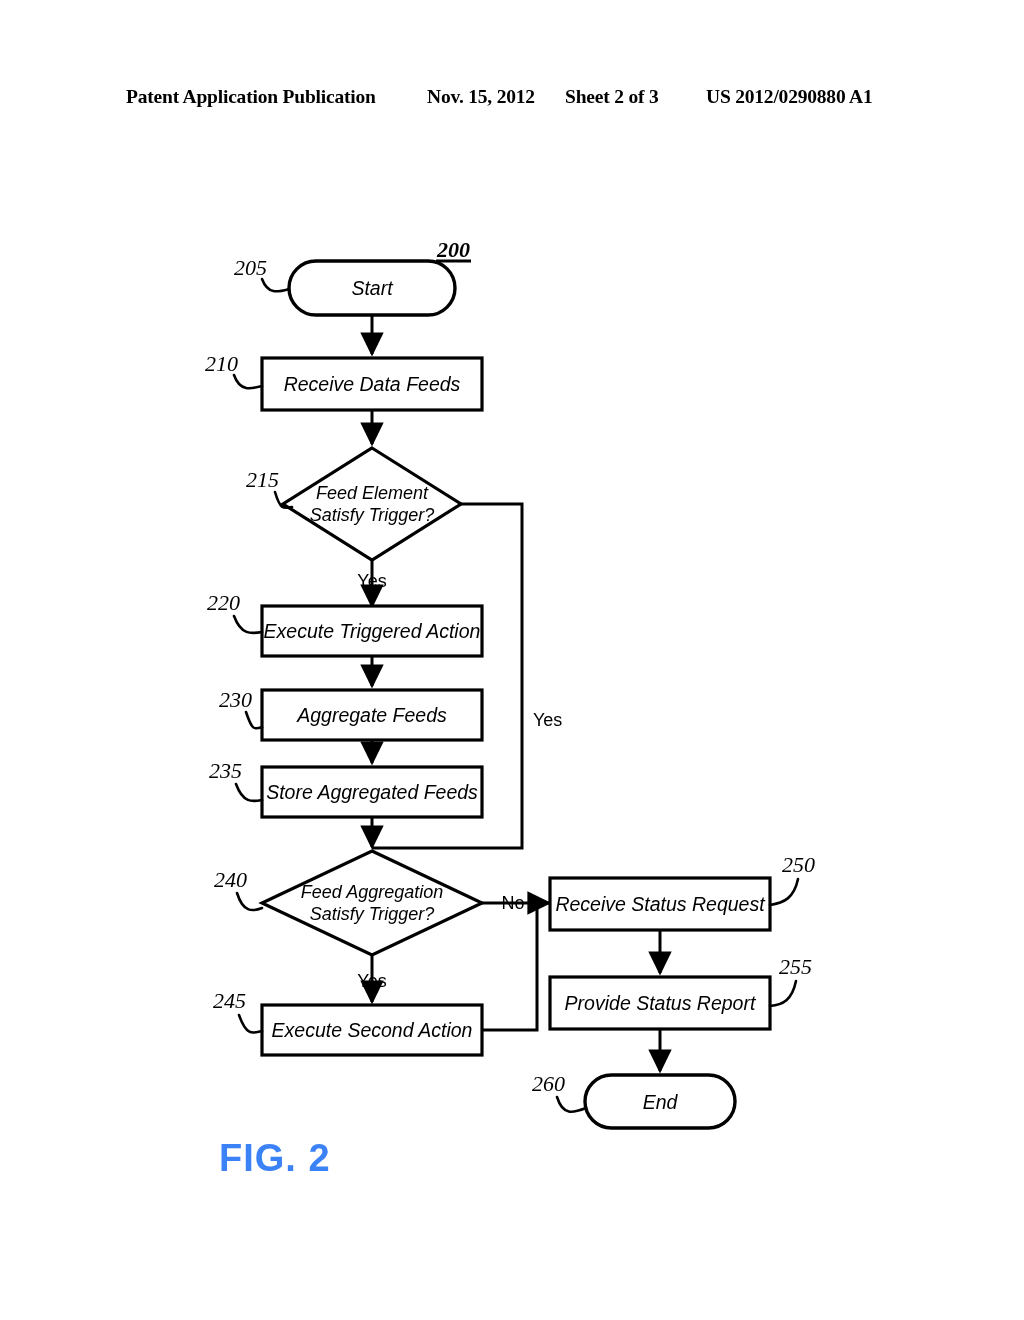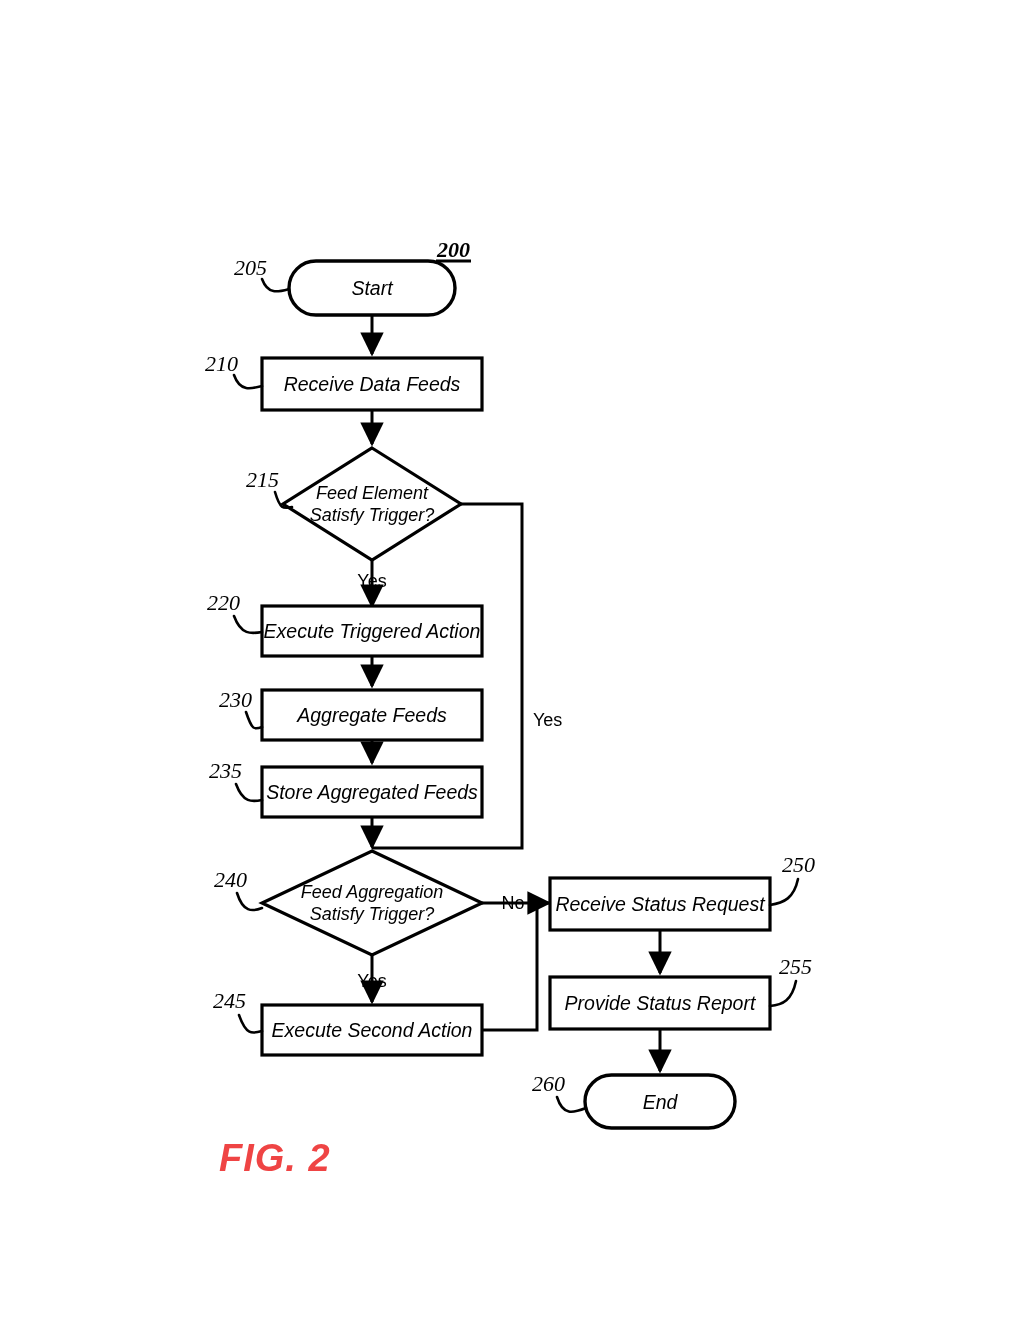--- a/index.html
+++ b/index.html
@@ -54,24 +54,23 @@
     height: 1320px;
   }
 
   
   .fig-caption {
     position: absolute;
     left: 219px;
     top: 1137px;
     font-family: "Liberation Sans", sans-serif;
     font-weight: bold;
-    font-style: italic;
     font-size: 38px;
     letter-spacing: 1px;
-    color: #ef4444;
+    color: #3b82f6;
   }
 
   
   .node-label {
     font-family: "Liberation Sans", sans-serif;
     font-style: italic;
     font-size: 19.5px;
     fill: #000;
   }
   .node-label-sm {
@@ -119,20 +118,26 @@
     stroke: #000000;
     stroke-width: 2.6;
     stroke-linecap: round;
   }
 </style>
 </head>
 <body>
 
 <div class="page">
 
+  <div class="page-header">
+    <span class="hdr-pub">Patent Application Publication</span>
+    <span class="hdr-date">Nov. 15, 2012</span>
+    <span class="hdr-sheet">Sheet 2 of 3</span>
+    <span class="hdr-num">US 2012/0290880 A1</span>
+  </div>
 
   <svg id="figure-svg" viewBox="0 0 1024 1320">
     <defs>
       <marker id="arrow" markerWidth="9" markerHeight="9" refX="7.2" refY="4.5" orient="auto" markerUnits="strokeWidth">
         <path d="M0,0.6 L8,4.5 L0,8.4 z" fill="#000"></path>
       </marker>
     </defs>
 
     <g>
       <text class="ref-num-main" x="437" y="257">200</text>

